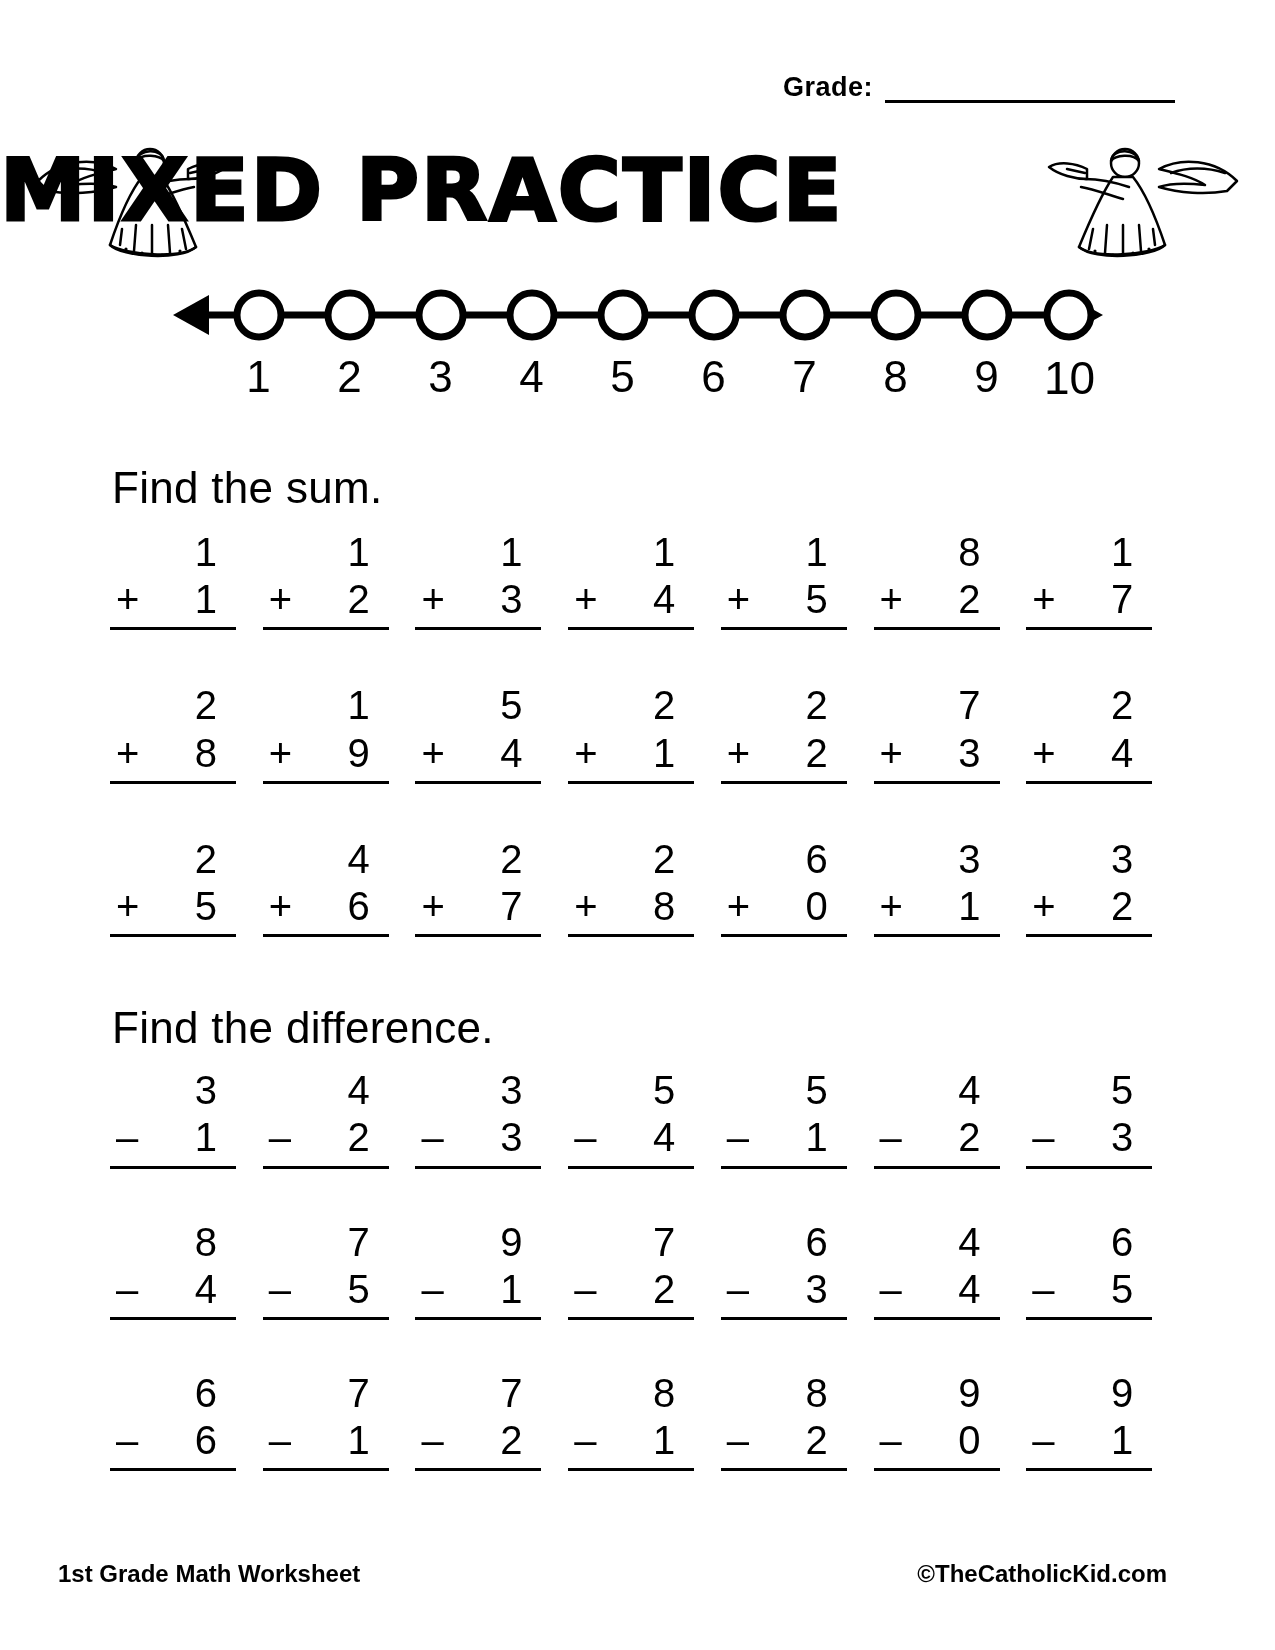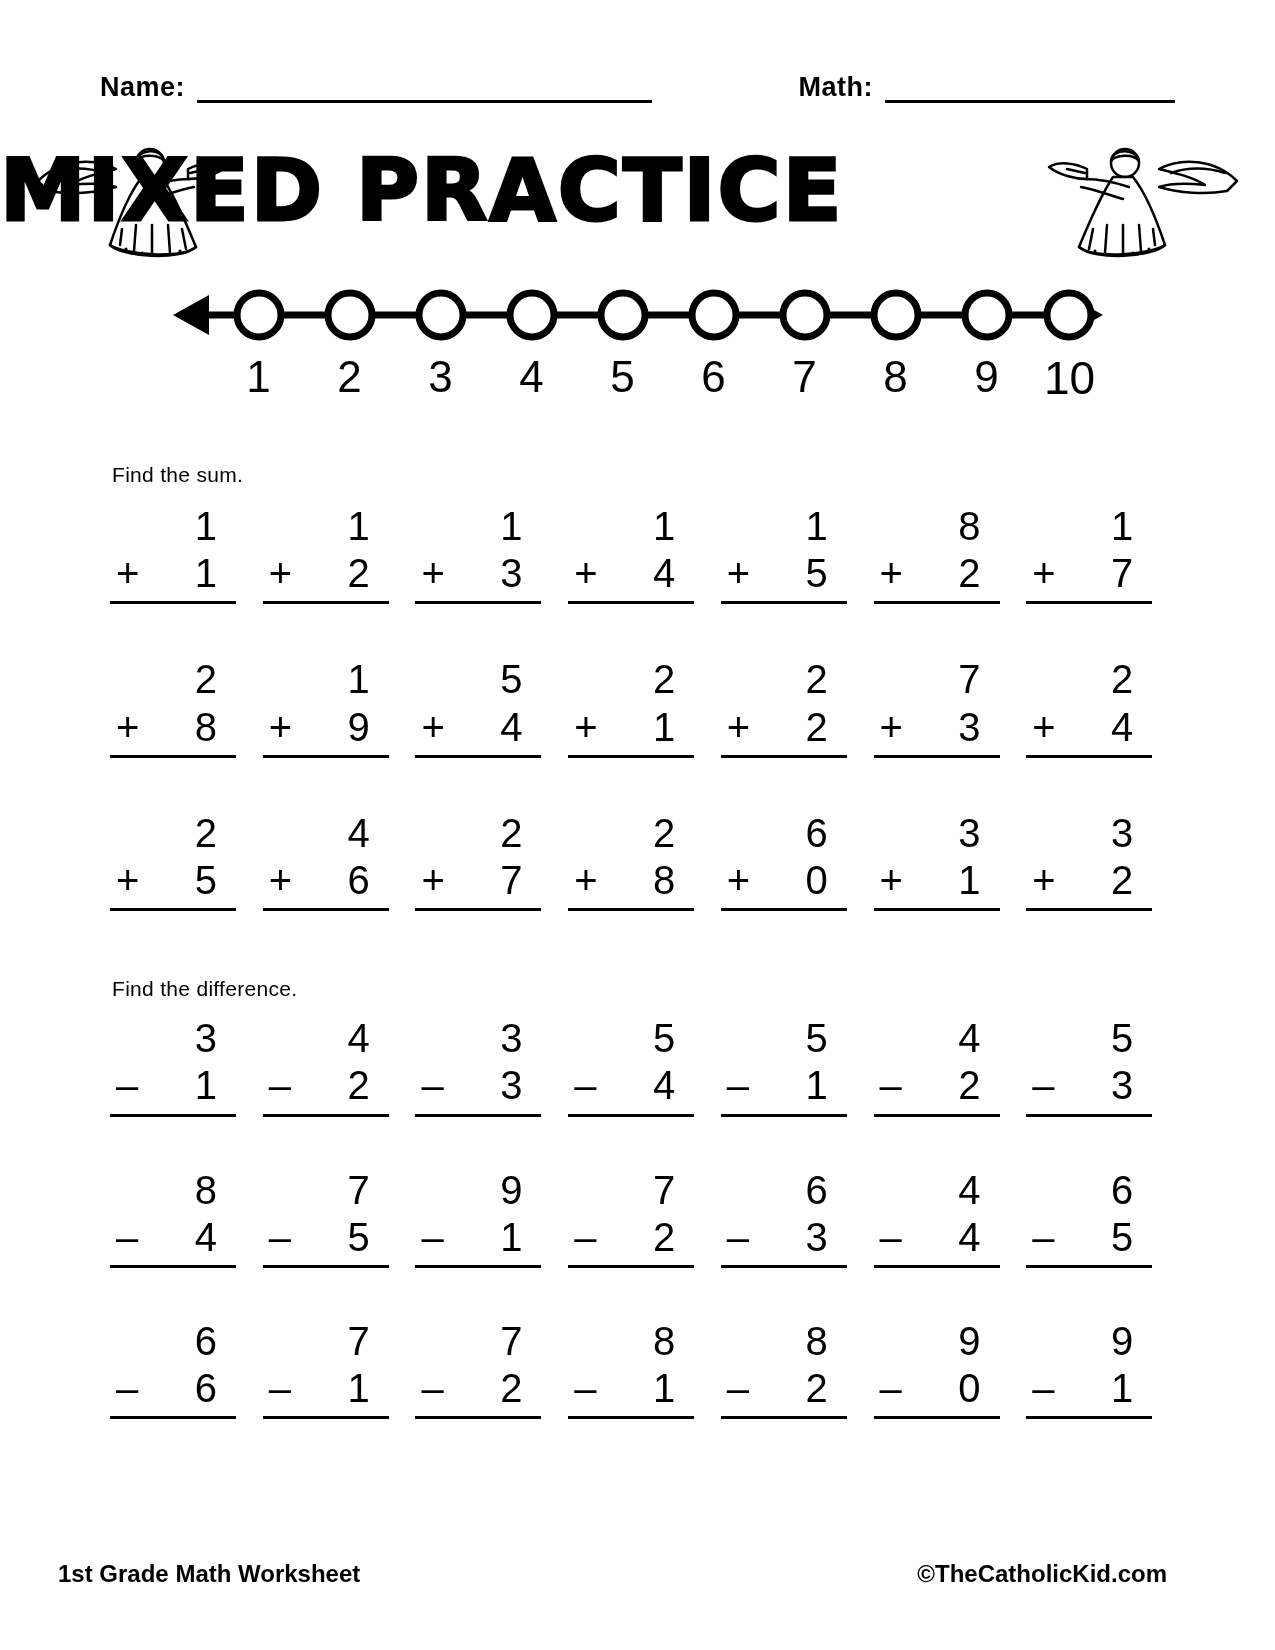--- a/index.html
+++ b/index.html
@@ -82,21 +82,21 @@
   .numberline-wrap {
     position: relative;
     margin: -16px auto 0 auto;
     width: 930px;
     height: 130px;
   }
   .numberline-wrap svg { display: block; }
 
   
   .section-heading {
-    font-size: 21px;
+    font-size: 44px;
     margin: 0 0 0 112px;
     letter-spacing: 0.3px;
   }
   .sum-heading { margin-top: 54px; }
   .diff-heading { margin-top: 66px; }
 
   
   .grid {
     display: grid;
     grid-template-columns: repeat(7, 1fr);
@@ -137,27 +137,23 @@
     font-size: 24px;
     font-weight: bold;
   }
 </style>
 </head>
 <body>
 
 <div class="page">
 
   <div class="namedate">
-    <div class="nd-group nd-name">
-      <span class="nd-label">Name:</span>
-      <span class="nd-line"></span>
-    </div>
     <div class="nd-spacer"></div>
     <div class="nd-group nd-date">
-      <span class="nd-label">Math:</span>
+      <span class="nd-label">Grade:</span>
       <span class="nd-line"></span>
     </div>
   </div>
 
   <div class="titleband">
 
     <div class="angel angel-left">
       <svg viewBox="0 0 200 160" width="200" height="160" aria-hidden="true">
         <g fill="none" stroke="#000" stroke-width="2.5" stroke-linejoin="round" stroke-linecap="round">
 

